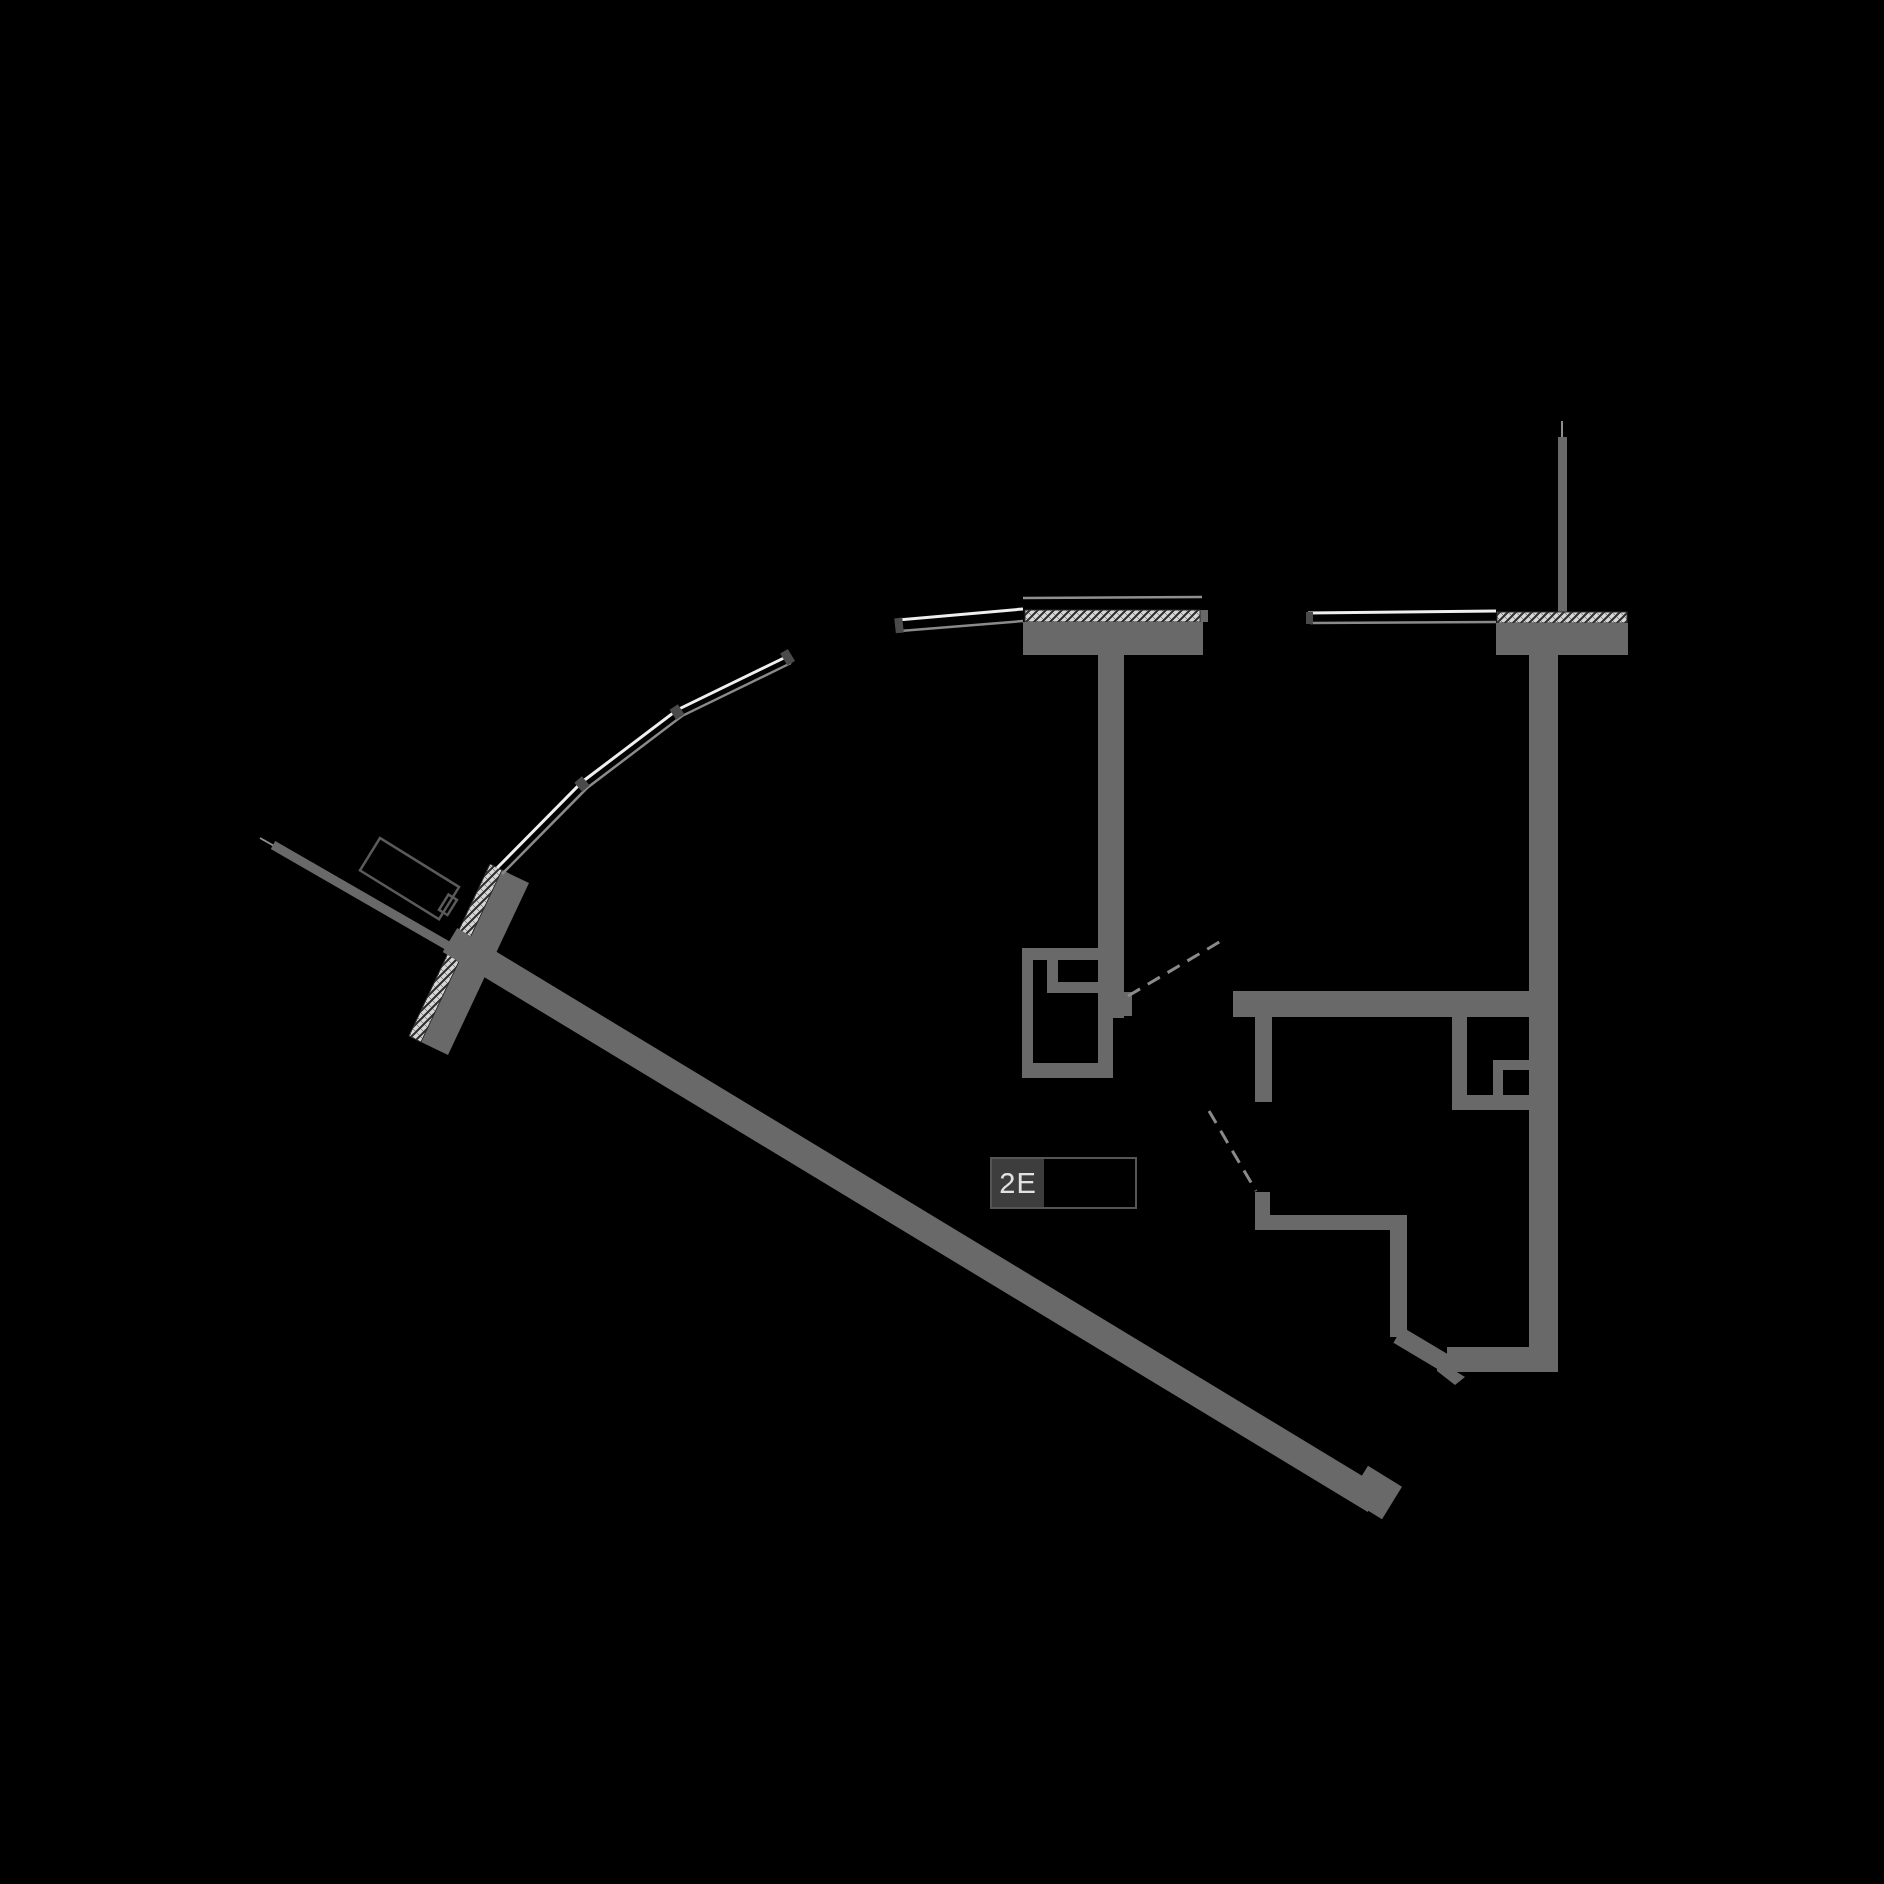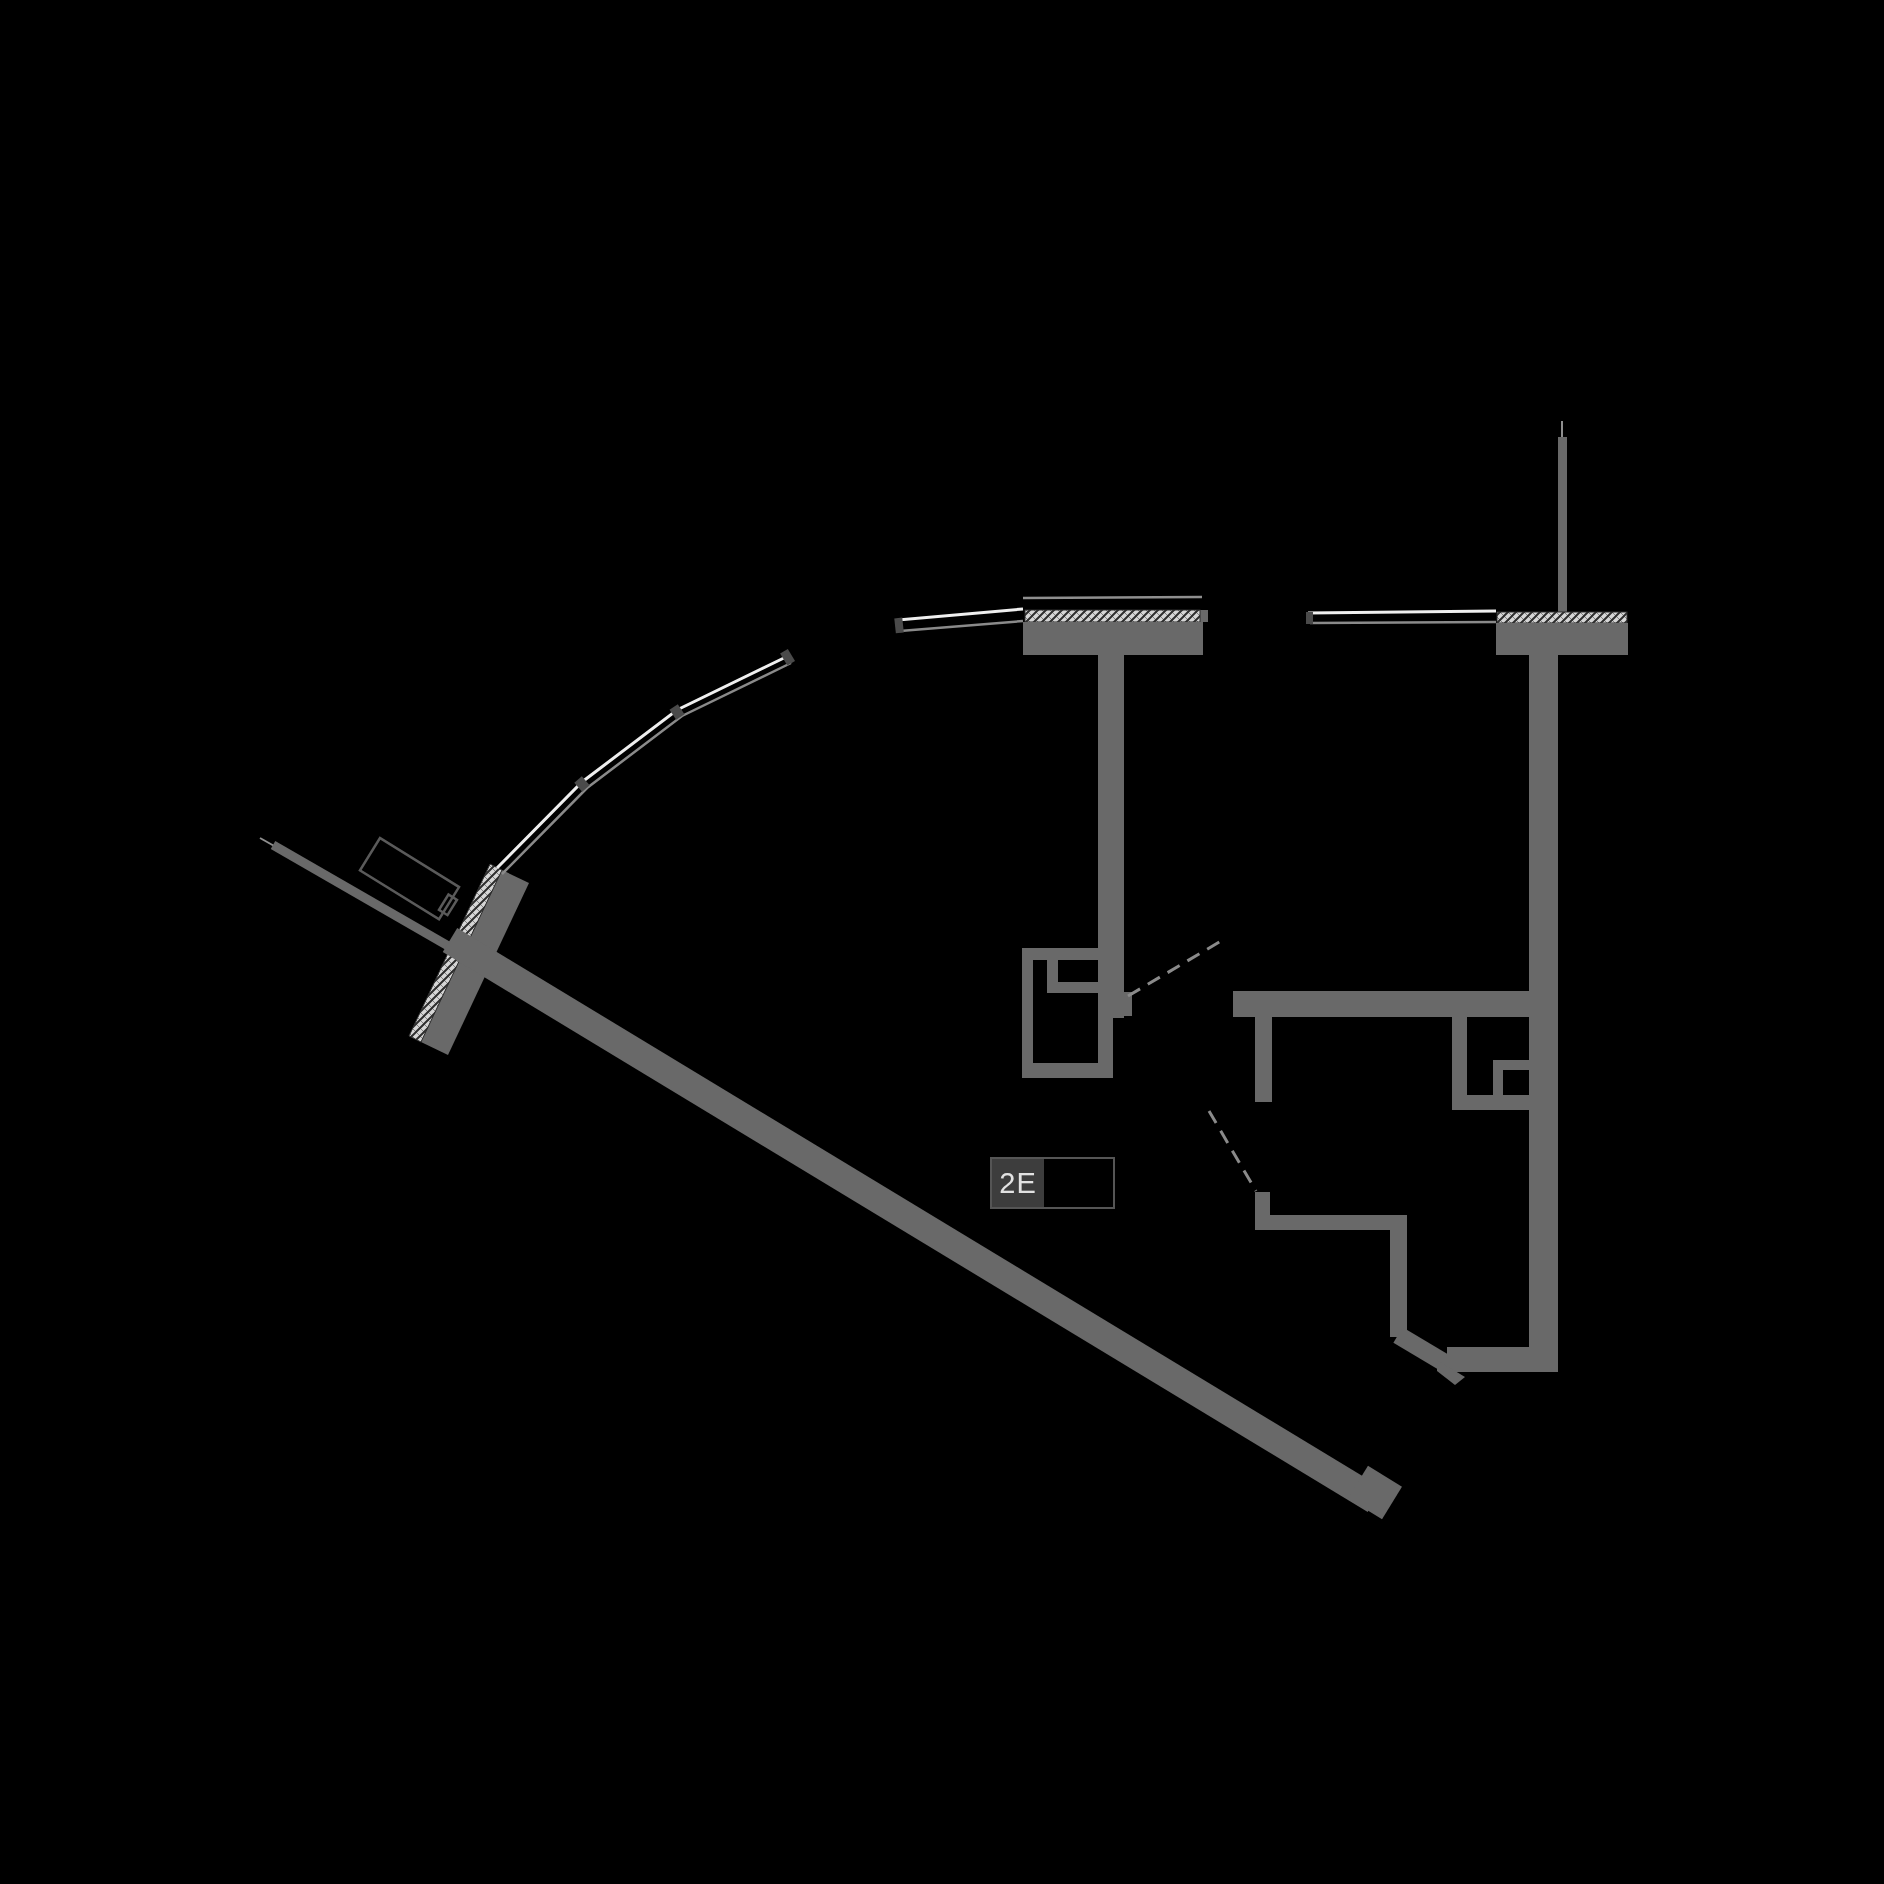--- a/index.html
+++ b/index.html
@@ -12,21 +12,21 @@
   .thin{stroke:var(--thin-line);fill:none;}
   .whiteln{stroke:var(--window-light);fill:none;}
   .grayln{stroke:var(--window-shadow);fill:none;}
   .dash{stroke:var(--dashed-line);stroke-width:3;stroke-dasharray:14 9;fill:none;}
   .cap{fill:var(--wall-dark);}
   .outl{fill:none;stroke:var(--outline);stroke-width:2.5;}
   .hatchfill{fill:url(#hatch);stroke:var(--hatch-line);stroke-width:1;}
 
   
   .unit-label{
-    position:absolute;left:990px;top:1157px;width:125px;height:52px;
+    position:absolute;left:990px;top:1157px;width:147px;height:52px;
     border:2px solid var(--label-border);box-sizing:border-box;
     display:flex;align-items:stretch;cursor:pointer;
   }
   .unit-badge{
     width:52px;flex:0 0 52px;background:var(--label-badge-bg);
     color:var(--label-text);display:flex;align-items:center;justify-content:center;
     font-family:"Liberation Sans","DejaVu Sans",sans-serif;
     font-size:29px;font-weight:400;letter-spacing:1px;
   }
   .unit-value{flex:1;background:transparent;}

